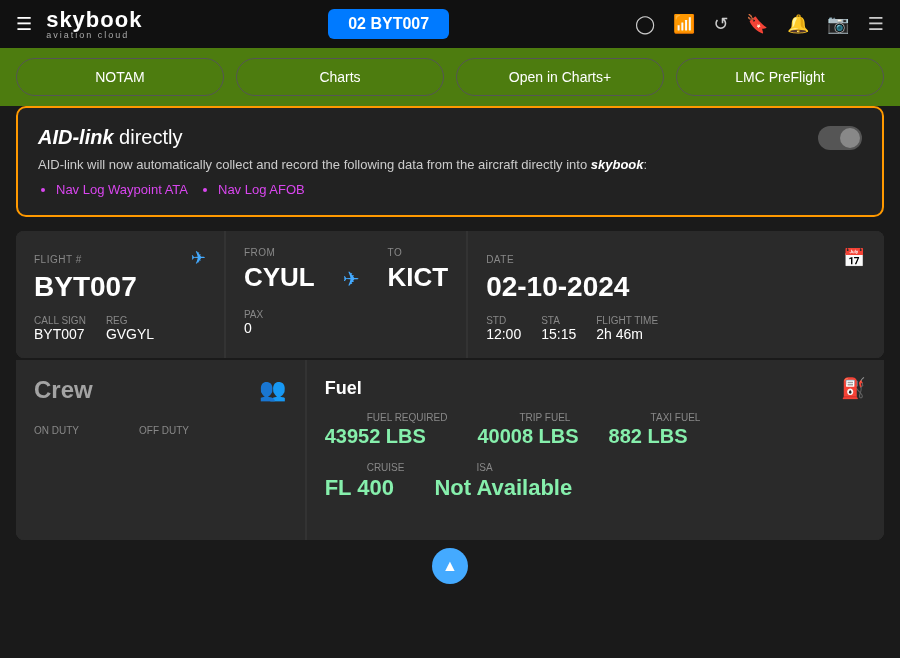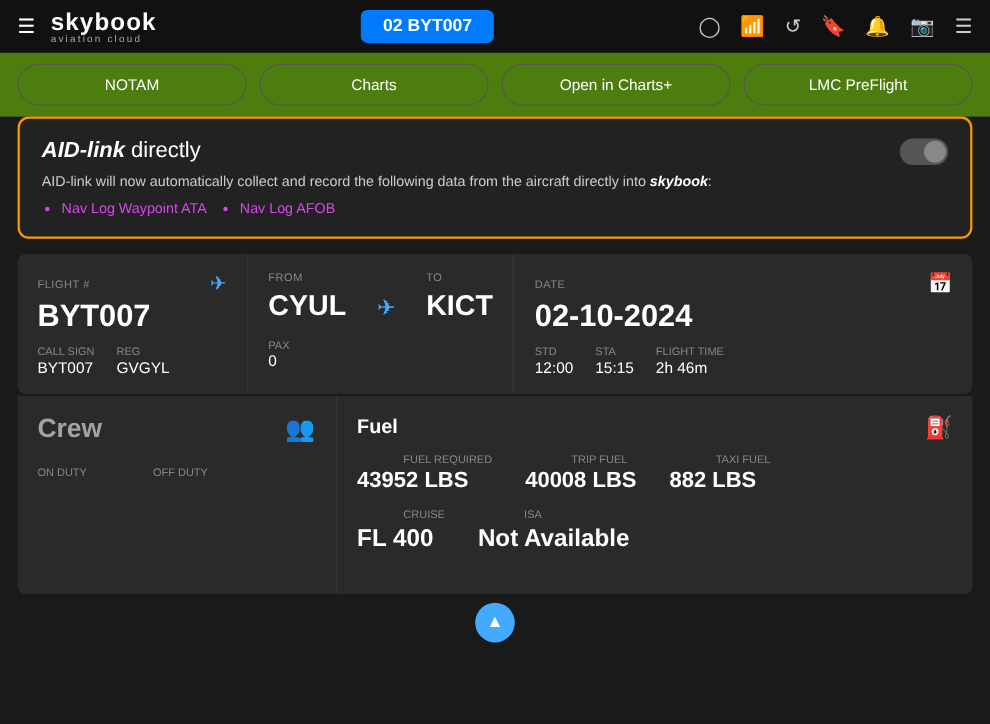--- a/index.html
+++ b/index.html
@@ -262,21 +262,21 @@
     .fuel-label {
       font-size: 10px;
       color: #888;
       text-transform: uppercase;
       margin-bottom: 2px;
       padding-left: 42px;
     }
     .fuel-value {
       font-size: 20px;
       font-weight: 600;
-      color: #ffffff;
+      color: #86efac;
     }
 
     
     .bottom-bar {
       display: flex;
       justify-content: center;
       align-items: center;
       padding: 8px 0 4px 0;
       background: #1a1a1a;
     }

